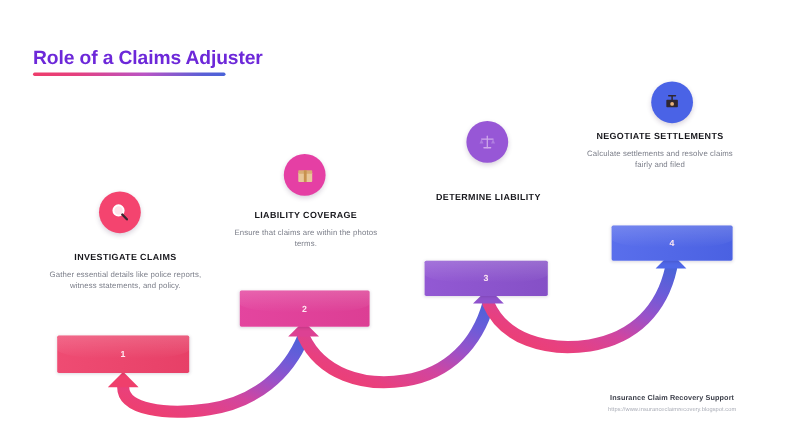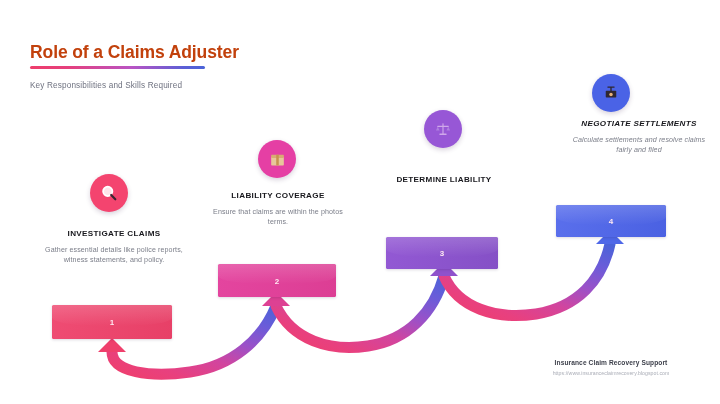--- a/index.html
+++ b/index.html
@@ -27,21 +27,21 @@
     position: absolute;
     left: 30px;
     top: 42px;
     width: 420px;
   }
   #page-title {
     margin: 0;
     font-size: 17.5px;
     font-weight: bold;
     letter-spacing: -0.1px;
-    color: #c2410c;
+    color: #6d28d9;
     line-height: 20px;
     white-space: nowrap;
   }
   #title-underline {
     margin-top: 4px;
     width: 175px;
     height: 2.5px;
     border-radius: 2px;
     background: linear-gradient(90deg, #ee3d6b 0%, #e5407e 22%, #b954c4 58%, #5b5fd6 88%, #4a63d8 100%);
   }
@@ -154,21 +154,20 @@
   }
 </style>
 </head>
 <body>
 
 <div id="infographic">
 
   <div id="header-block">
     <h1 id="page-title">Role of a Claims Adjuster</h1>
     <div id="title-underline"></div>
-    <p id="page-subtitle">Key Responsibilities and Skills Required</p>
   </div>
 
   <svg id="ribbon-layer" viewBox="0 0 720 404" width="720" height="404" xmlns="http://www.w3.org/2000/svg">
     <defs>
       <linearGradient id="ribbonGrad" x1="0" y1="1" x2="1" y2="0">
         <stop offset="0%" stop-color="#ef3f6c"></stop>
         <stop offset="20%" stop-color="#e8407f"></stop>
         <stop offset="42%" stop-color="#d1459f"></stop>
         <stop offset="62%" stop-color="#9b51c8"></stop>
         <stop offset="82%" stop-color="#6a5cd9"></stop>
@@ -256,21 +255,21 @@
       <div class="step-num">4</div>
     </div>
     <div class="step-icon" style="left:592px; top:74px; background:#4a63e6;">
       <svg width="18" height="18" viewBox="0 0 24 24">
         <rect x="5" y="9" width="14" height="9" rx="1" fill="#2f2730"></rect>
         <rect x="11.1" y="4" width="1.8" height="6" fill="#2f2730"></rect>
         <rect x="7" y="3.2" width="10" height="1.8" rx="0.9" fill="#2f2730"></rect>
         <circle cx="12" cy="14" r="2.3" fill="#e8b27a"></circle>
       </svg>
     </div>
-    <div class="step-text" style="left:571px; top:118px; width:136px;font-style:italic;">
+    <div class="step-text" style="left:532px; top:118px; width:136px;">
       <p class="step-heading">NEGOTIATE SETTLEMENTS</p>
       <p class="step-desc">Calculate settlements and resolve claims fairly and filed</p>
     </div>
   </div>
 
   <div id="footer-block">
     <p id="footer-title">Insurance Claim Recovery Support</p>
     <p id="footer-url">https://www.insuranceclaimrecovery.blogspot.com</p>
   </div>
 

